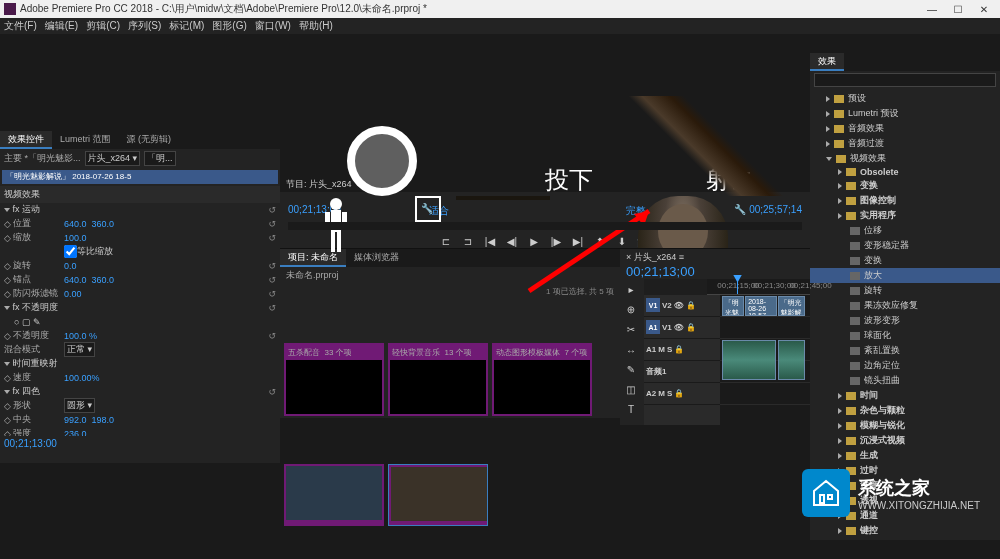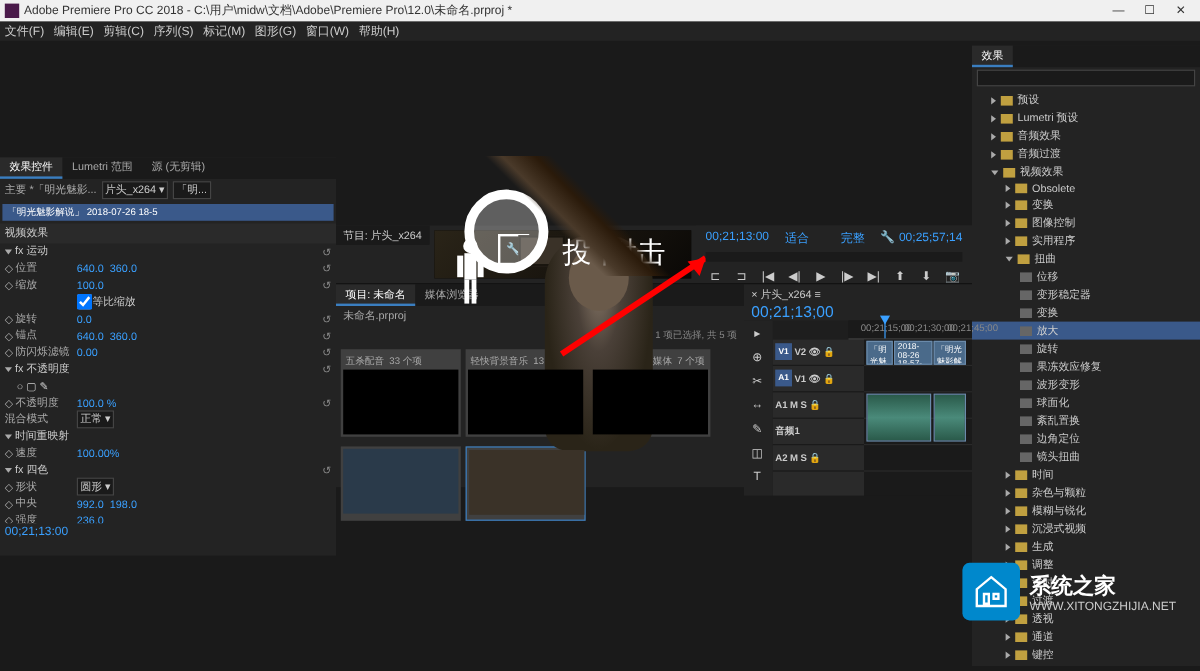--- a/index.html
+++ b/index.html
@@ -19,21 +19,21 @@
 .ec-row { display: flex; align-items: center; height: 14px; padding: 0 4px; font-size: 9px; }
 .ec-label { width: 60px; color: #aaa; display: flex; align-items: center; gap: 2px; }
 .ec-value { color: #3aa0ff; font-size: 9px; }
 .ec-section { padding: 2px 4px; background: #2a2a2a; font-size: 9px; display: flex; align-items: center; gap: 4px; }
 .disclosure { display: inline-block; width: 0; height: 0; border-left: 4px solid #aaa; border-top: 3px solid transparent; border-bottom: 3px solid transparent; }
 .disclosure.open { border-left: 3px solid transparent; border-right: 3px solid transparent; border-top: 4px solid #aaa; border-bottom: none; }
 .reset-icon { margin-left: auto; color: #888; font-size: 9px; }
 .effect-controls { width: 280px; overflow: hidden; }
 .ec-body { height: 250px; overflow: hidden; }
 .ec-timeline-strip { background: #3a598a; height: 14px; margin: 2px; font-size: 8px; padding: 1px 4px; color: #fff; display: flex; }
-.program-monitor { flex: 1; background: #232323; display: flex; flex-direction: row; }
+.program-monitor { flex: 1; background: #232323; display: flex; flex-direction: column; }
 .pm-header { height: 16px; background: #1a1a1a; padding: 2px 6px; font-size: 9px; }
 .pm-viewer { flex: 1; background: #000; position: relative; margin: 4px; display: flex; align-items: center; justify-content: center; }
 .pm-image { width: 100%; height: 100%; background: linear-gradient(135deg, #2a2418 0%, #1a160f 50%, #0a0806 100%); position: relative; }
 .game-door { position: absolute; left: 33%; top: 10%; width: 18%; height: 65%; background: #3a3228; border: 2px solid #1a160f; }
 .game-figure { position: absolute; left: 7%; top: 14%; width: 30px; height: 60px; }
 .game-figure svg { fill: #fff; }
 .game-granny { position: absolute; right: 15%; top: 12%; width: 90px; height: 180px; background: radial-gradient(ellipse at 50% 20%, #8a7a6a 0%, #4a4038 30%, #2a2418 70%); border-radius: 40px 40px 20px 20px; }
 .granny-face { position: absolute; top: 8px; left: 20px; width: 50px; height: 55px; background: #6a5a4a; border-radius: 50%; }
 .game-wrench { position: absolute; left: 25%; top: 8%; width: 26px; height: 26px; border: 2px solid #fff; display: flex; align-items: center; justify-content: center; color: #fff; }
 .game-circle { position: absolute; left: 12%; bottom: 10%; width: 70px; height: 70px; border: 8px solid #fff; border-radius: 50%; background: rgba(255,255,255,0.3); }
@@ -42,21 +42,21 @@
 .game-text2 { position: absolute; right: 10%; bottom: 14%; color: #fff; font-size: 24px; font-family: serif; }
 .game-weapon { position: absolute; right: 2%; bottom: 5%; width: 180px; height: 100px; background: linear-gradient(45deg, transparent 40%, #4a3a2a 45%, #2a1a0a 55%, transparent 60%); }
 .pm-controls { height: 48px; background: #232323; padding: 2px 8px; }
 .pm-timecode { display: flex; justify-content: space-between; font-size: 10px; color: #3aa0ff; padding: 2px 0; }
 .pm-scrubber { height: 8px; background: #1a1a1a; position: relative; margin: 2px 0; }
 .pm-transport { display: flex; justify-content: center; gap: 6px; align-items: center; height: 20px; }
 .transport-btn { width: 16px; height: 16px; display: flex; align-items: center; justify-content: center; color: #ccc; font-size: 10px; }
 .bottom-section { display: flex; height: 170px; }
 .project-panel { width: 340px; background: #232323; border-top: 1px solid #111; }
 .project-bins { display: flex; gap: 4px; padding: 4px; flex-wrap: wrap; }
-.bin-card { width: 100px; background: #404040; padding: 2px; }
+.bin-card { width: 100px; background: #701a75; padding: 2px; margin-top: 40px; }
 .bin-thumb { width: 96px; height: 54px; background: #000; position: relative; }
 .bin-label { font-size: 8px; color: #aaa; padding: 2px; }
 .timeline-panel { flex: 1; background: #1e1e1e; border-top: 1px solid #111; position: relative; }
 .tl-header { height: 30px; background: #232323; padding: 2px 6px; }
 .tl-name { font-size: 9px; color: #ccc; }
 .tl-timecode { font-size: 13px; color: #3aa0ff; }
 .tl-ruler { height: 16px; background: #1a1a1a; border-bottom: 1px solid #444; position: relative; margin-left: 63px; font-size: 8px; color: #888; }
 .tl-tick { position: absolute; top: 2px; }
 .tl-tracks { display: flex; height: 130px; }
 .tl-tools { width: 24px; background: #232323; display: flex; flex-direction: column; gap: 2px; padding: 2px; }
@@ -67,21 +67,21 @@
 .tl-content { flex: 1; background: #1a1a1a; position: relative; }
 .tl-track-lane { height: 22px; border-bottom: 1px solid #2a2a2a; position: relative; }
 .tl-clip { position: absolute; height: 20px; top: 1px; background: #4a6a8a; border: 1px solid #6a8aaa; font-size: 7px; color: #fff; padding: 1px 2px; overflow: hidden; }
 .tl-clip.audio-wave { background: linear-gradient(to bottom, #2a5a4a 0%, #4a8a7a 50%, #2a5a4a 100%); }
 .playhead { position: absolute; top: 0; bottom: 0; width: 1px; background: #3aa0ff; left: 30px; }
 .playhead::before { content: ''; position: absolute; top: -4px; left: -4px; width: 9px; height: 8px; background: #3aa0ff; clip-path: polygon(0 0, 100% 0, 50% 100%); }
 .fx-search { padding: 2px 4px; }
 .fx-search input { width: 100%; background: #1a1a1a; border: 1px solid #444; color: #ccc; font-size: 9px; padding: 1px 4px; }
 .fx-tree { padding: 2px 0; font-size: 9px; }
 .fx-item { padding: 1px 4px 1px 16px; display: flex; align-items: center; gap: 4px; color: #ccc; }
-.fx-item.l2 { padding-left: 28px; }
+.fx-item.l2 { padding-left: 28px; font-weight: bold; }
 .fx-item.l3 { padding-left: 40px; }
 .fx-item.selected { background: #3a598a; }
 .fx-folder { width: 10px; height: 8px; background: #c0a040; }
 .fx-preset { width: 10px; height: 8px; background: #666; }
 .watermark { position: absolute; right: 20px; bottom: 42px; display: flex; align-items: center; gap: 8px; color: #fff; }
 .watermark-icon { width: 48px; height: 48px; background: #0088cc; border-radius: 6px; display: flex; align-items: center; justify-content: center; }
 .watermark-text { display: flex; flex-direction: column; }
 .watermark-cn { font-size: 18px; font-weight: bold; }
 .watermark-url { font-size: 10px; color: #ccc; }
 .dropdown-dark { background: #1a1a1a; border: 1px solid #444; color: #ccc; font-size: 9px; padding: 0 2px; }
@@ -378,25 +378,20 @@
         <div class="fx-item l2">
           <span class="disclosure"></span>
           <span class="fx-folder"></span>
           <span>图像控制</span>
         </div>
         <div class="fx-item l2">
           <span class="disclosure"></span>
           <span class="fx-folder"></span>
           <span>实用程序</span>
         </div>
-        <div class="fx-item l2">
-          <span class="disclosure open"></span>
-          <span class="fx-folder"></span>
-          <span>扭曲</span>
-        </div>
         <div class="fx-item l3">
           <span class="fx-preset"></span>
           <span>位移</span>
         </div>
         <div class="fx-item l3">
           <span class="fx-preset"></span>
           <span>变形稳定器</span>
         </div>
         <div class="fx-item l3">
           <span class="fx-preset"></span>
@@ -451,25 +446,20 @@
         </div>
         <div class="fx-item l2">
           <span class="disclosure"></span>
           <span class="fx-folder"></span>
           <span>沉浸式视频</span>
         </div>
         <div class="fx-item l2">
           <span class="disclosure"></span>
           <span class="fx-folder"></span>
           <span>生成</span>
-        </div>
-        <div class="fx-item l2">
-          <span class="disclosure"></span>
-          <span class="fx-folder"></span>
-          <span>调整</span>
         </div>
         <div class="fx-item l2">
           <span class="disclosure"></span>
           <span class="fx-folder"></span>
           <span>过时</span>
         </div>
         <div class="fx-item l2">
           <span class="disclosure"></span>
           <span class="fx-folder"></span>
           <span>过渡</span>

